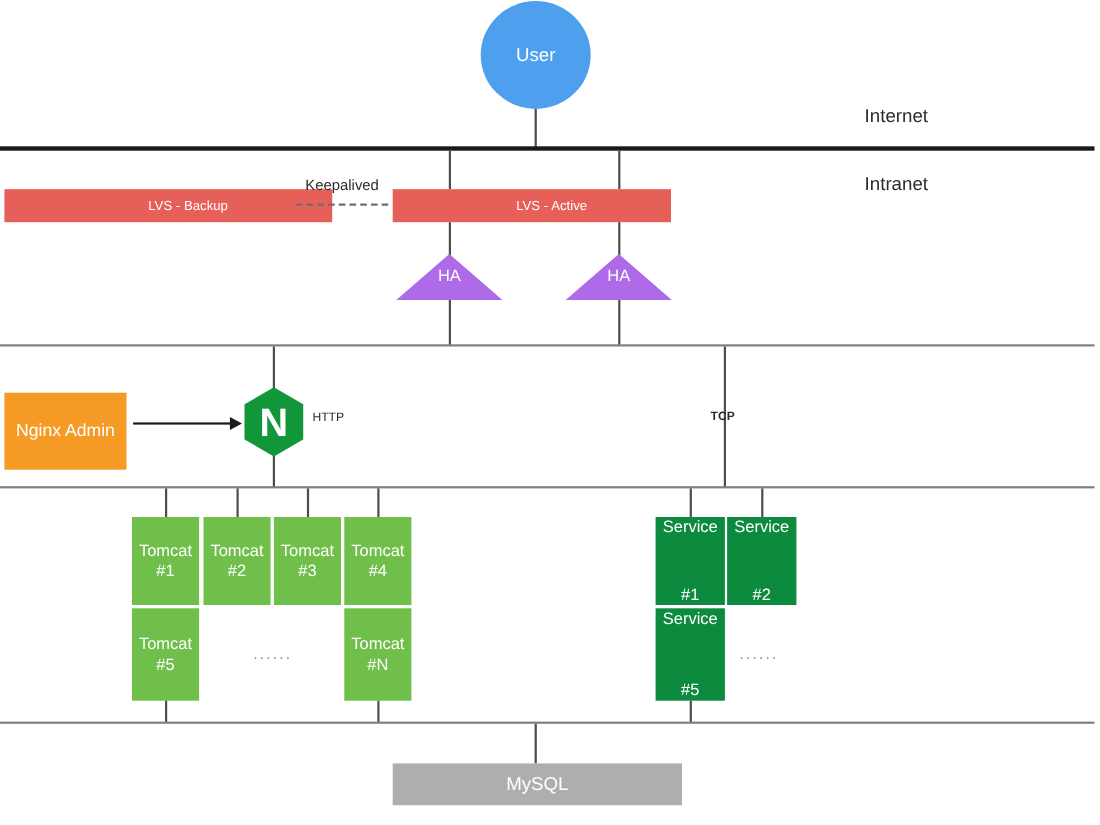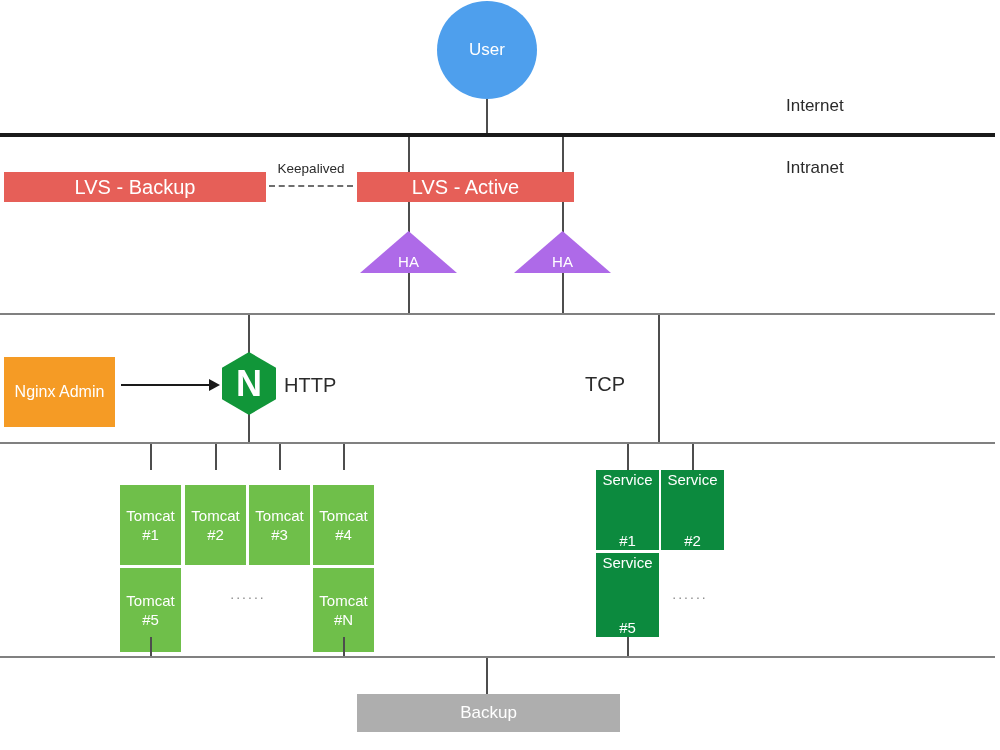--- a/index.html
+++ b/index.html
@@ -7,52 +7,52 @@
     position:relative; width:1000px; height:750px; background:#fff;
     font-family:"Liberation Sans", sans-serif; overflow:hidden;
   }
   
   .vline { position:absolute; width:2px; background:var(--connector-gray); }
   .hline { position:absolute; height:2px; background:var(--line-gray); }
   .hline-thick { position:absolute; height:4px; background:var(--line-dark); }
 
   
   .zone-label { position:absolute; font-size:17px; color:var(--label-dark); }
-  .tag-label  { position:absolute; font-size:20px; color:var(--label-dark); }
+  .tag-label  { position:absolute; font-size:11px; color:var(--label-dark); }
 
   
   .user-circle {
     position:absolute; left:437px; top:1px; width:100px; height:98px;
     border-radius:50%; background:var(--user-blue);
     display:flex; align-items:center; justify-content:center;
     color:#fff; font-size:17px;
   }
   .lvs-box {
     position:absolute; top:172px; height:30px; background:var(--lvs-red);
     display:flex; align-items:center; justify-content:center;
-    color:#fff; font-size:20px;
+    color:#fff; font-size:12px;padding-left:36px;
   }
   .lvs-backup { left:4px;  width:262px; }
   .lvs-active { left:357px; width:217px; }
 
   .keepalived-label {
     position:absolute; left:268px; top:149px; width:86px; text-align:center;
     font-size:13.5px; color:var(--label-dark);margin-top:12px;
   }
   .keepalived-dash {
     position:absolute; left:269px; top:185px; width:84px; height:0;
     border-top:2px dashed #6e6e6e;
   }
 
   .ha-triangle {
     position:absolute; top:231px; width:97px; height:42px;
     background:var(--ha-purple);
     clip-path:polygon(50% 0, 100% 100%, 0 100%);
     display:flex; align-items:flex-end; justify-content:center;
-    color:#fff; font-size:15px; padding-bottom:3px; box-sizing:border-box;
+    color:#fff; font-size:15px; padding-bottom:14px; box-sizing:border-box;
     z-index:2;
     text-align:center;
   }
 
   .nginx-admin {
     position:absolute; left:4px; top:357px; width:111px; height:70px;
     background:var(--admin-orange);
     display:flex; align-items:center; justify-content:center;
     color:#fff; font-size:16px;
   }
@@ -67,21 +67,21 @@
     clip-path:polygon(50% 0, 100% 25%, 100% 75%, 50% 100%, 0 75%, 0 25%);
     display:flex; align-items:center; justify-content:center;
     color:#fff; font-size:36px; font-weight:bold; z-index:2;
   }
 
   .node-box {
     position:absolute; display:flex; flex-direction:column;
     align-items:center; justify-content:center; text-align:center;
     color:#fff; font-size:15px; line-height:1.3;
   }
-  .tomcat  { background:var(--tomcat-green); width:61px;margin-top:15px; }
+  .tomcat  { background:var(--tomcat-green); width:61px; }
   .service { background:var(--service-green); width:63px;justify-content:space-between; }
   .row1 { top:470px; height:80px; }
   .row2 { top:553px; height:84px; }
 
   .dots {
     position:absolute; top:586px; width:70px; text-align:center;
     color:var(--dots-gray); font-size:14px; letter-spacing:2px;
   }
 
   .mysql-box {
@@ -132,21 +132,21 @@
 
   <div class="nginx-admin">
     <span>Nginx Admin</span>
   </div>
   <div class="arrow-line"></div>
   <div class="arrow-head"></div>
   <div class="nginx-hex">
     <span>N</span>
   </div>
   <div class="tag-label" style="left:284px; top:374px;">HTTP</div>
-  <div class="tag-label" style="left:585px; top:373px;">TCP</div>
+  <div class="tag-label" style="left:646px; top:373px;font-weight:bold;">TCP</div>
 
   <div class="hline" style="left:0; top:442px; width:995px;"></div>
   <div class="vline" style="left:150px; top:444px; height:26px;"></div>
   <div class="vline" style="left:215px; top:444px; height:26px;"></div>
   <div class="vline" style="left:279px; top:444px; height:26px;"></div>
   <div class="vline" style="left:343px; top:444px; height:26px;"></div>
   <div class="vline" style="left:627px; top:444px; height:26px;"></div>
   <div class="vline" style="left:692px; top:444px; height:26px;"></div>
 
   <div class="node-box tomcat row1" style="left:120px;">
@@ -188,16 +188,16 @@
     <span>#5</span>
   </div>
   <div class="dots" style="left:655px;">......</div>
 
   <div class="vline" style="left:150px; top:637px; height:20px;"></div>
   <div class="vline" style="left:343px; top:637px; height:20px;"></div>
   <div class="vline" style="left:627px; top:637px; height:20px;"></div>
   <div class="hline" style="left:0; top:656px; width:995px;"></div>
   <div class="vline" style="left:486px; top:658px; height:36px;"></div>
   <div class="mysql-box">
-    <span>Backup</span>
+    <span>MySQL</span>
   </div>
 
 </div>
 
 </body></html>

